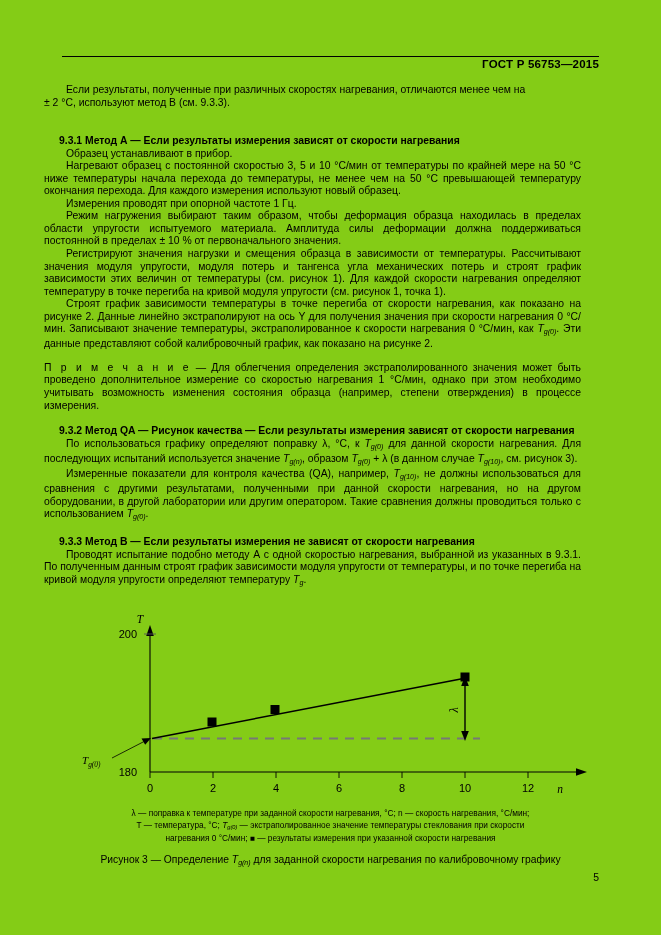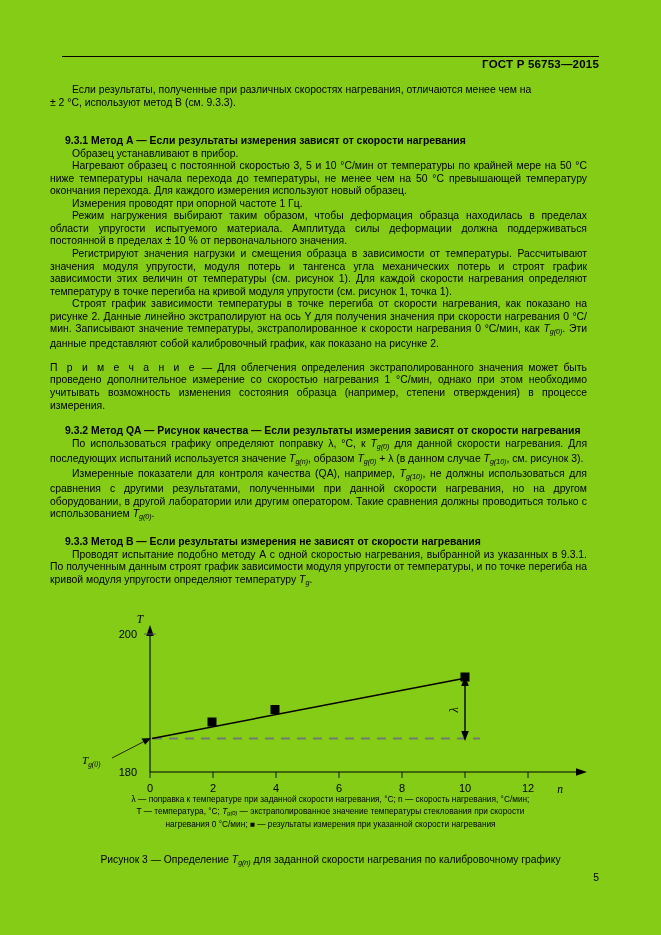--- a/index.html
+++ b/index.html
@@ -36,21 +36,21 @@
     position: absolute;
     left: 62px; top: 56px;
     width: 537px;
     height: 1px;
     background: #000;
   }
 
   
   .content {
     position: absolute;
-    left: 50px; top: 84px;
+    left: 44px; top: 84px;
     width: 537px;
   }
   p.t {
     margin: 0;
     font-size: 10.4px;
     line-height: 12.55px;
     text-align: justify;
     text-justify: inter-word;
     font-family: "Liberation Sans", sans-serif;
   }
@@ -85,21 +85,21 @@
     width: 537px;
     height: 300px;
   }
   .plot {
     position: absolute;
     left: 0; top: 0;
     width: 537px; height: 190px;
   }
   .caption-keys {
     position: absolute;
-    left: 10px; top: 182px;
+    left: 10px; top: 196px;
     width: 517px;
     font-size: 8.3px;
     line-height: 11.6px;
     text-align: center;
   }
   .caption-main {
     position: absolute;
     left: 0; top: 242px;
     width: 537px;
     font-size: 10.3px;

